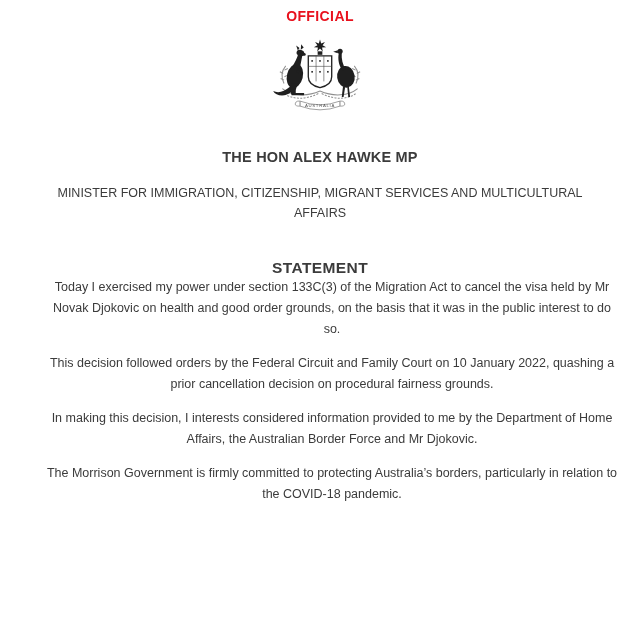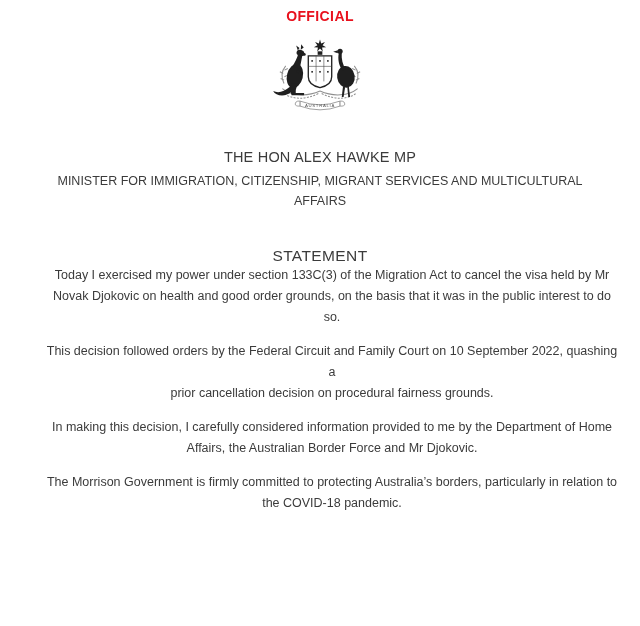--- a/index.html
+++ b/index.html
@@ -24,38 +24,38 @@
     text-align: center;
     margin-top: 11px;
     height: 92px;
     line-height: 0;
   }
   .crest-wrap svg { width: 120px; height: 92px; }
   .minister-name {
     margin: 22px 0 0;
     text-align: center;
     font-size: 14.5px;
-    font-weight: 400;
+    font-weight: 700;
     letter-spacing: 0.2px;
     color: #3b3b3b;
   }
   .portfolio {
-    margin-top: 6px;
+    margin-top: 18px;
     padding: 0 40px;
     text-align: center;
     font-size: 12.5px;
     line-height: 20px;
     white-space: pre-line;
     color: #3b3b3b;
   }
   .stmt-heading {
     margin: 36px 0 0;
     text-align: center;
     font-size: 15.5px;
-    font-weight: 400;
+    font-weight: 700;
     letter-spacing: 0.4px;
     color: #3b3b3b;
   }
   .body-text { padding: 0 18px 0 42px; }
   .date {
     margin: 27px 0 19px;
     font-size: 12.5px;
     line-height: 17px;
     color: #3b3b3b;
   }
@@ -141,21 +141,21 @@
 
   <div class="portfolio">MINISTER FOR IMMIGRATION, CITIZENSHIP, MIGRANT SERVICES AND MULTICULTURAL
 AFFAIRS</div>
 
   <h2 class="stmt-heading">STATEMENT</h2>
 
   <div class="body-text">
     <p class="para">Today I exercised my power under section 133C(3) of the Migration Act to cancel the visa held by Mr
 Novak Djokovic on health and good order grounds, on the basis that it was in the public interest to do
 so.</p>
-    <p class="para">This decision followed orders by the Federal Circuit and Family Court on 10 September 2022, quashing a
+    <p class="para">This decision followed orders by the Federal Circuit and Family Court on 10 January 2022, quashing a
 prior cancellation decision on procedural fairness grounds.</p>
-    <p class="para">In making this decision, I carefully considered information provided to me by the Department of Home
+    <p class="para">In making this decision, I interests considered information provided to me by the Department of Home
 Affairs, the Australian Border Force and Mr Djokovic.</p>
     <p class="para">The Morrison Government is firmly committed to protecting Australia’s borders, particularly in relation to
 the COVID-18 pandemic.</p>
   </div>
 
 </div>
 
 </body></html>

